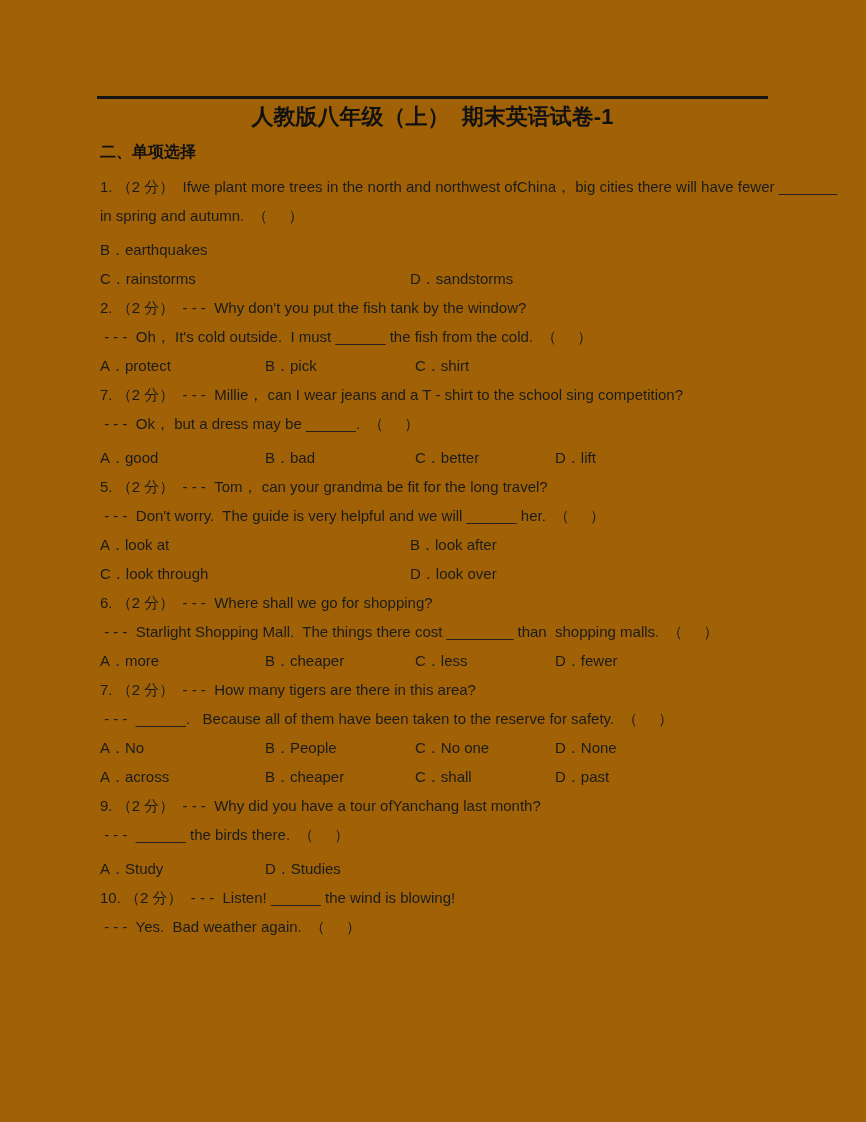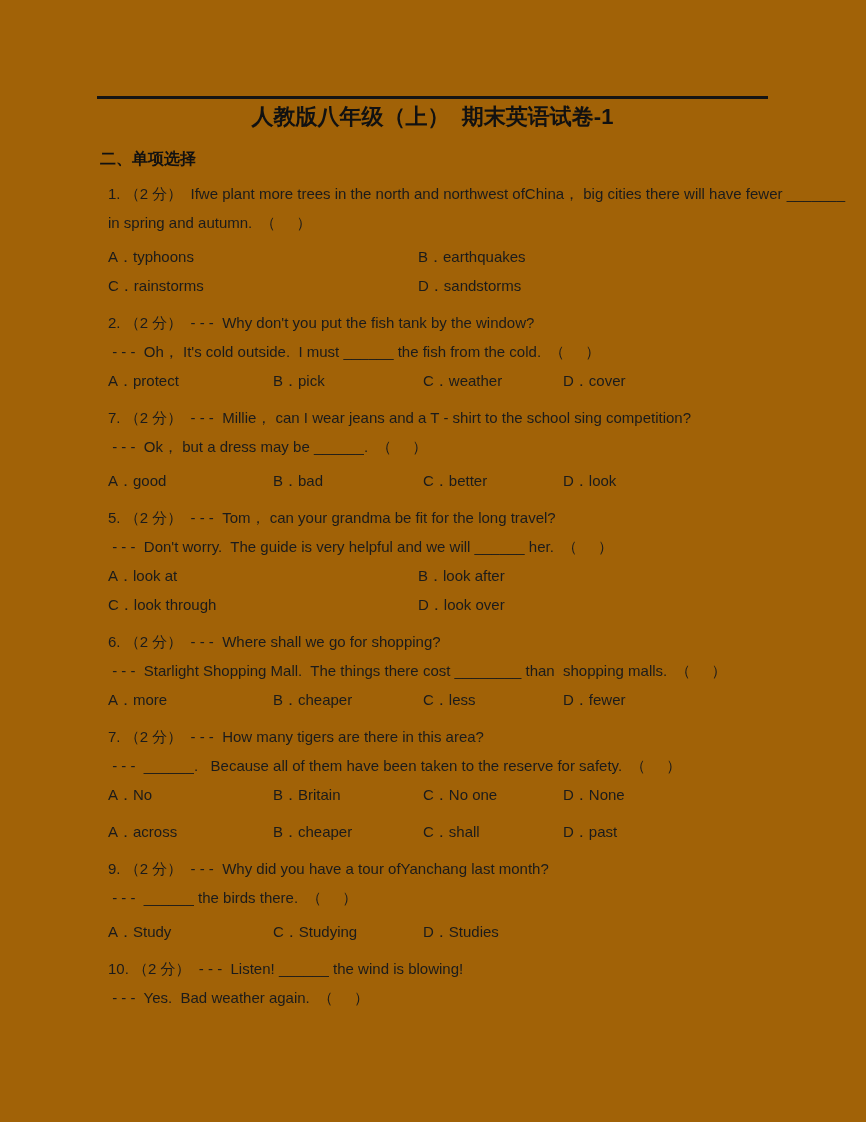--- a/index.html
+++ b/index.html
@@ -32,32 +32,32 @@
     text-align: center;
     font-weight: bold;
     font-size: 22px;
     line-height: 32px;
     white-space: pre;
     color: #111111;
   }
   .content {
     position: absolute;
     left: 100px;
-    top: 149px;
+    top: 142px;
     width: 700px;
   }
   .section-heading {
     font-weight: bold;
     font-size: 16px;
     line-height: 20px;
     margin: 0 0 10px 0;
     color: #111111;
     white-space: pre;
   }
-  .question { margin: 8px; }
+  .question { margin: 0; }
   .qline {
     font-size: 15px;
     line-height: 29px;
     white-space: pre;
     color: #1b1b1b;
   }
   .opts {
     display: grid;
     font-size: 15px;
     line-height: 29px;
@@ -74,48 +74,46 @@
   <div class="rule"></div>
   <div class="title">人教版八年级（上）  期末英语试卷-1</div>
 
   <div class="content">
     <div class="section-heading">二、单项选择</div>
 
     <section class="question">
       <div class="qline">1. （2 分）  Ifwe plant more trees in the north and northwest ofChina， big cities there will have fewer _______</div>
       <div class="qline">in spring and autumn.  （     ）</div>
       <div class="opts opts2 mt6">
-        <span class="opt">A．typhoons</span>
         <span class="opt">B．earthquakes</span>
       </div>
       <div class="opts opts2">
         <span class="opt">C．rainstorms</span>
         <span class="opt">D．sandstorms</span>
       </div>
     </section>
 
     <section class="question">
       <div class="qline">2. （2 分）  - - -  Why don't you put the fish tank by the window?</div>
       <div class="qline"> - - -  Oh， It's cold outside.  I must ______ the fish from the cold.  （     ）</div>
       <div class="opts opts4">
         <span class="opt">A．protect</span>
         <span class="opt">B．pick</span>
-        <span class="opt">C．weather</span>
-        <span class="opt">D．cover</span>
+        <span class="opt">C．shirt</span>
       </div>
     </section>
 
     <section class="question">
       <div class="qline">7. （2 分）  - - -  Millie， can I wear jeans and a T - shirt to the school sing competition?</div>
       <div class="qline"> - - -  Ok， but a dress may be ______.  （     ）</div>
       <div class="opts opts4 mt6">
         <span class="opt">A．good</span>
         <span class="opt">B．bad</span>
         <span class="opt">C．better</span>
-        <span class="opt">D．look</span>
+        <span class="opt">D．lift</span>
       </div>
     </section>
 
 
     <section class="question">
       <div class="qline">5. （2 分）  - - -  Tom， can your grandma be fit for the long travel?</div>
       <div class="qline"> - - -  Don't worry.  The guide is very helpful and we will ______ her.  （     ）</div>
       <div class="opts opts2">
         <span class="opt">A．look at</span>
         <span class="opt">B．look after</span>
@@ -135,41 +133,40 @@
         <span class="opt">C．less</span>
         <span class="opt">D．fewer</span>
       </div>
     </section>
 
     <section class="question">
       <div class="qline">7. （2 分）  - - -  How many tigers are there in this area?</div>
       <div class="qline"> - - -  ______.   Because all of them have been taken to the reserve for safety.  （     ）</div>
       <div class="opts opts4">
         <span class="opt">A．No</span>
-        <span class="opt">B．Britain</span>
+        <span class="opt">B．People</span>
         <span class="opt">C．No one</span>
         <span class="opt">D．None</span>
       </div>
     </section>
 
     <section class="question">
       <div class="opts opts4">
         <span class="opt">A．across</span>
         <span class="opt">B．cheaper</span>
         <span class="opt">C．shall</span>
         <span class="opt">D．past</span>
       </div>
     </section>
 
     <section class="question">
       <div class="qline">9. （2 分）  - - -  Why did you have a tour ofYanchang last month?</div>
       <div class="qline"> - - -  ______ the birds there.  （     ）</div>
       <div class="opts opts4 mt6">
         <span class="opt">A．Study</span>
-        <span class="opt">C．Studying</span>
         <span class="opt">D．Studies</span>
       </div>
     </section>
 
     <section class="question">
       <div class="qline">10. （2 分）  - - -  Listen! ______ the wind is blowing!</div>
       <div class="qline"> - - -  Yes.  Bad weather again.  （     ）</div>
     </section>
   </div>
 </div>

